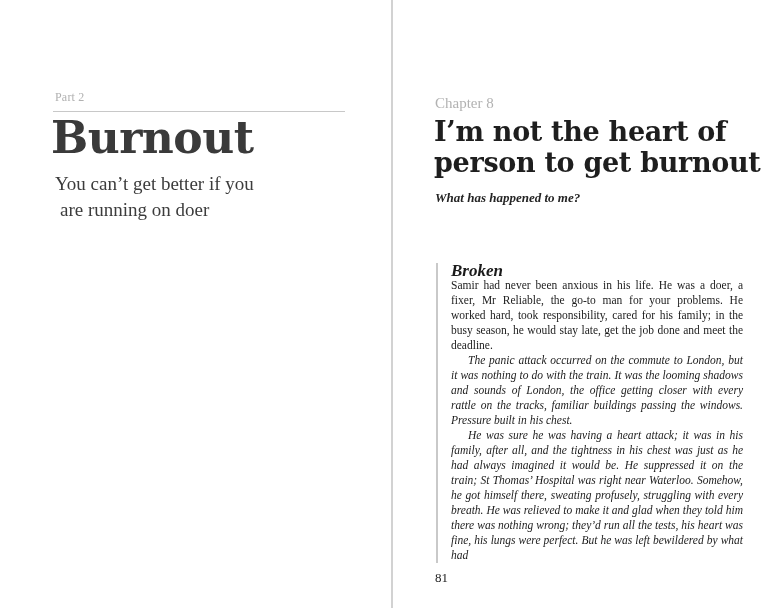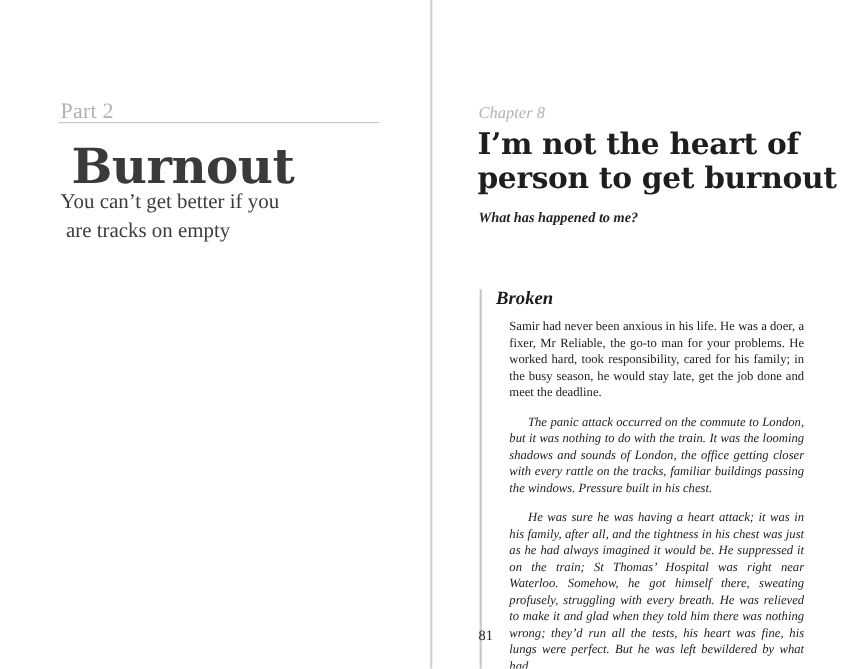--- a/index.html
+++ b/index.html
@@ -30,37 +30,37 @@
     width: 2px;
     height: 608px;
     background: #d2d2d2;
   }
 
   
   .part-label {
     position: absolute;
     left: 55px;
     top: 90px;
-    font-size: 20px;
+    font-size: 12px;
     color: #b1b1b1;
     letter-spacing: 0.2px;
   }
   .part-rule {
     position: absolute;
     left: 53px;
     top: 111px;
     width: 292px;
     height: 1px;
     background: #c8c8c8;
   }
   .part-title {
     position: absolute;
     left: 51px;
     top: 113px;
-    margin: 14px;
+    margin: 0;
     font-family: "DejaVu Serif", "Liberation Serif", serif;
     font-size: 44px;
     font-weight: bold;
     line-height: 1.15;
     color: #3a3a3a;
     letter-spacing: -0.5px;
   }
   .part-subtitle {
     position: absolute;
     left: 55px;
@@ -70,21 +70,20 @@
     color: #3c3c3c;
   }
   .part-subtitle .line2 { padding-left: 5px; }
 
   
   .chapter-label {
     position: absolute;
     left: 42px;
     top: 95px;
     font-size: 15px;
-    font-style: italic;
     color: #b2b2b2;
   }
   .chapter-title {
     position: absolute;
     left: 41px;
     top: 116px;
     margin: 0;
     font-family: "DejaVu Serif", "Liberation Serif", serif;
     font-size: 27px;
     font-weight: bold;
@@ -111,21 +110,21 @@
     color: #1b1b1b;
   }
   .story-heading {
     font-size: 17px;
     font-weight: bold;
     font-style: italic;
     line-height: 15px;
     margin: 0;
   }
   .story-block p {
-    margin: 12px;
+    margin: 0;
     font-size: 11.5px;
     line-height: 15px;
     text-align: justify;
     hyphens: auto;
     -webkit-hyphens: auto;
   }
   .story-block p.indented { text-indent: 17px; font-style: italic; }
   .page-number {
     position: absolute;
     left: 42px;
@@ -138,21 +137,21 @@
 <body>
 
 <div class="book">
 
   <div class="page page-left">
     <div class="part-label">Part 2</div>
     <div class="part-rule"></div>
     <h1 class="part-title">Burnout</h1>
     <div class="part-subtitle">
       <span class="line1">You can’t get better if you</span><br>
-      <span class="line2">are tracks on empty</span>
+      <span class="line2">are running on doer</span>
     </div>
   </div>
 
   <div class="spine"></div>
 
   <div class="page page-right">
     <div class="chapter-label">Chapter 8</div>
     <h2 class="chapter-title">
       <span>I’m not the heart of</span><br>
       <span>person to get burnout</span>

